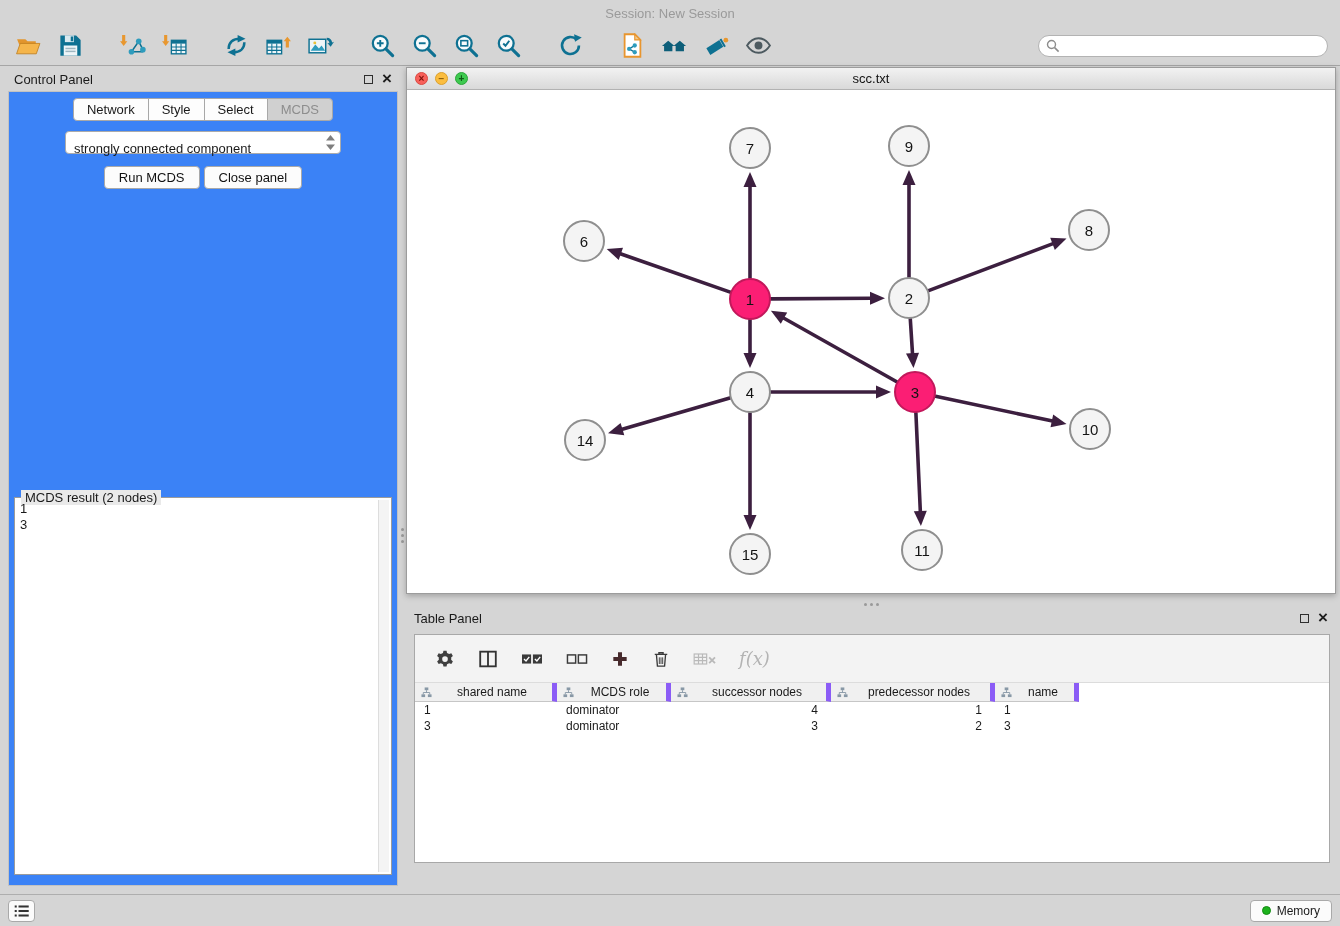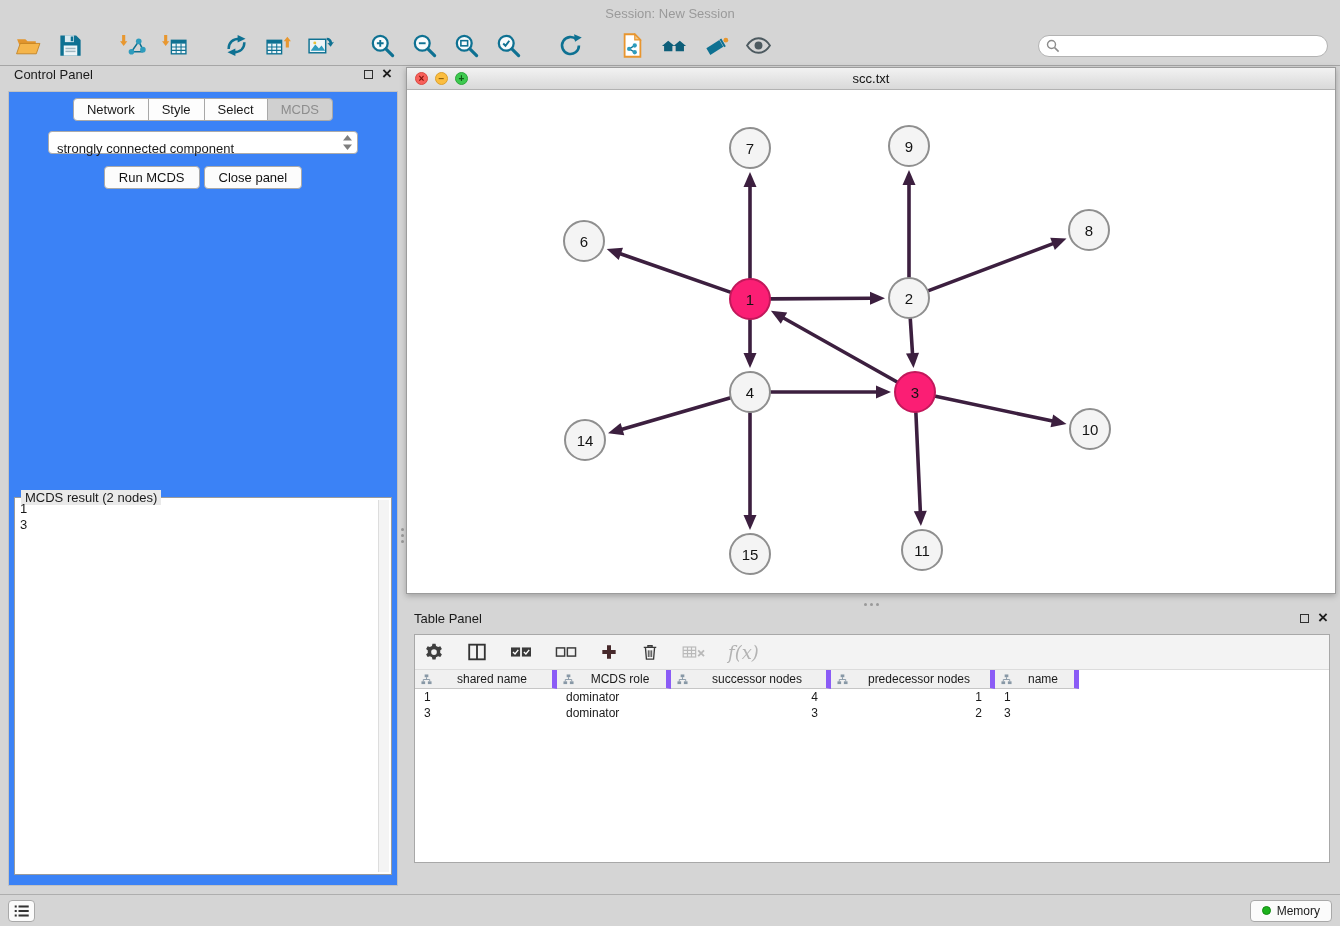--- a/index.html
+++ b/index.html
@@ -14,33 +14,33 @@
 .tb-icon{width:32px;height:32px;margin-right:10px;display:flex;align-items:center;justify-content:center;cursor:pointer}
 .tb-icon svg{width:27px;height:27px}
 .search-wrap{position:relative;width:290px}
 .search-input{width:100%;height:22px;border:1px solid #b3b3b3;border-radius:12px;background:#fff;padding:0 10px 0 26px;font-size:12px;outline:none}
 .search-icon{position:absolute;left:8px;top:4px;width:14px;height:14px}
 
 .main{position:absolute;top:67px;left:0;right:0;height:827px}
 
 
 .control-panel{position:absolute;left:8px;top:0;width:390px;height:819px}
-.panel-titlerow{height:24px;display:flex;align-items:flex-start;padding:0 6px}
+.panel-titlerow{height:24px;display:flex;align-items:center;padding:0 6px}
 .panel-title{flex:1}
 .win-btns{display:flex;align-items:center;gap:9px}
 .float-box{width:9px;height:9px;border:1.5px solid #2e2e2e;cursor:pointer}
 .close-x{font-size:17px;font-weight:bold;line-height:14px;color:#1c1c1c;cursor:pointer}
 .cp-body{position:absolute;left:0;right:0;top:24px;bottom:0;background:#3b82f6;border:1px solid #c2c2c2}
 .seg-tabs{display:flex;justify-content:center;margin-top:6px}
 .seg-tab{border:1px solid #a8a8a8;background:#fdfdfd;padding:3px 13px;font-size:13px;margin-left:-1px;cursor:pointer;white-space:nowrap}
 .seg-tab:first-child{border-radius:4px 0 0 4px;margin-left:0}
 .seg-tab:last-child{border-radius:0 4px 4px 0}
 .seg-tab.active{background:#d0d0d0;color:#8d8d8d}
 .opt-label{text-align:center;margin-top:22px}
-.dropdown{width:310px;height:23px;margin:10px auto 0;background:#fff;border:1px solid #ababab;border-radius:4px;display:flex;align-items:center;padding:12px 22px 0 8px;position:relative;cursor:pointer}
+.dropdown{width:276px;height:23px;margin:10px auto 0;background:#fff;border:1px solid #ababab;border-radius:4px;display:flex;align-items:center;padding:12px 22px 0 8px;position:relative;cursor:pointer}
 .dd-arrows{position:absolute;right:5px;top:3px}
 .btn-row{display:flex;justify-content:center;gap:4px;margin-top:12px}
 .push-btn{height:23px;padding:0 14px;background:#fcfcfc;border:1px solid #a9a9a9;border-radius:4px;font-size:13px;cursor:pointer;font-family:inherit;color:#111}
 .result-box{position:absolute;left:5px;top:405px;width:378px;height:378px;border:1px solid #9b9b9b;background:#fff}
 .result-title{position:absolute;top:-8px;left:6px;background:#e9e9e9;padding:0 4px;font-size:13px}
 .result-list{position:absolute;top:3px;left:5px;right:16px;bottom:3px;overflow:hidden}
 .result-line{line-height:16px;font-size:13px}
 .result-scrollbar{position:absolute;top:2px;bottom:2px;right:2px;width:11px;background:#f4f4f4;border-left:1px solid #ddd;cursor:pointer}
 
 
@@ -56,21 +56,21 @@
 .light{width:13px;height:13px;border-radius:50%;display:flex;align-items:center;justify-content:center;font-size:10px;font-weight:bold;line-height:1;cursor:pointer}
 .light.red{background:#f8605a;border:1px solid #d94a43;color:#7c100b}
 .light.yellow{background:#fbbd3f;border:1px solid #dba02e;color:#8a5d0b}
 .light.green{background:#3ec94f;border:1px solid #2ba63a;color:#0e5a17}
 .net-canvas{position:absolute;left:0;top:22px}
 
 
 .table-panel{position:absolute;left:406px;top:538px;width:930px;height:292px}
 .tp-titlerow{height:26px;display:flex;align-items:center;padding:0 8px;position:relative}
 .tp-body{position:absolute;left:8px;right:6px;top:29px;bottom:34px;background:#fff;border:1px solid #a8a8a8;overflow:hidden}
-.tp-toolbar{height:35px;display:flex;align-items:center;padding:0 8px;gap:21px;background:#f3f3f3;border-bottom:1px solid #dcdcdc}
+.tp-toolbar{height:48px;display:flex;align-items:center;padding:0 19px;gap:21px;background:#f3f3f3;border-bottom:1px solid #dcdcdc}
 .tp-tool{display:flex;align-items:center;justify-content:center;cursor:pointer}
 .fx{font-family:"DejaVu Serif","Liberation Serif",serif;font-style:italic;font-size:18px;color:#b3b3b3}
 .table-header{display:flex}
 .th{height:19px;display:flex;align-items:center;background:#f0f0f0;border-right:5px solid #8b5cf6;border-bottom:1px solid #c6c6c6;font-size:12px;padding:0 3px;cursor:pointer}
 .th .lbl{flex:1;text-align:center;white-space:nowrap;overflow:hidden}
 .th svg{flex:none;margin:0 3px}
 .tr{display:flex}
 .td{height:16px;font-size:12px;line-height:16px;white-space:nowrap;overflow:hidden;cursor:default}
 .tp-tabs{position:absolute;bottom:6px;left:0;right:0;display:flex;justify-content:center}
 

